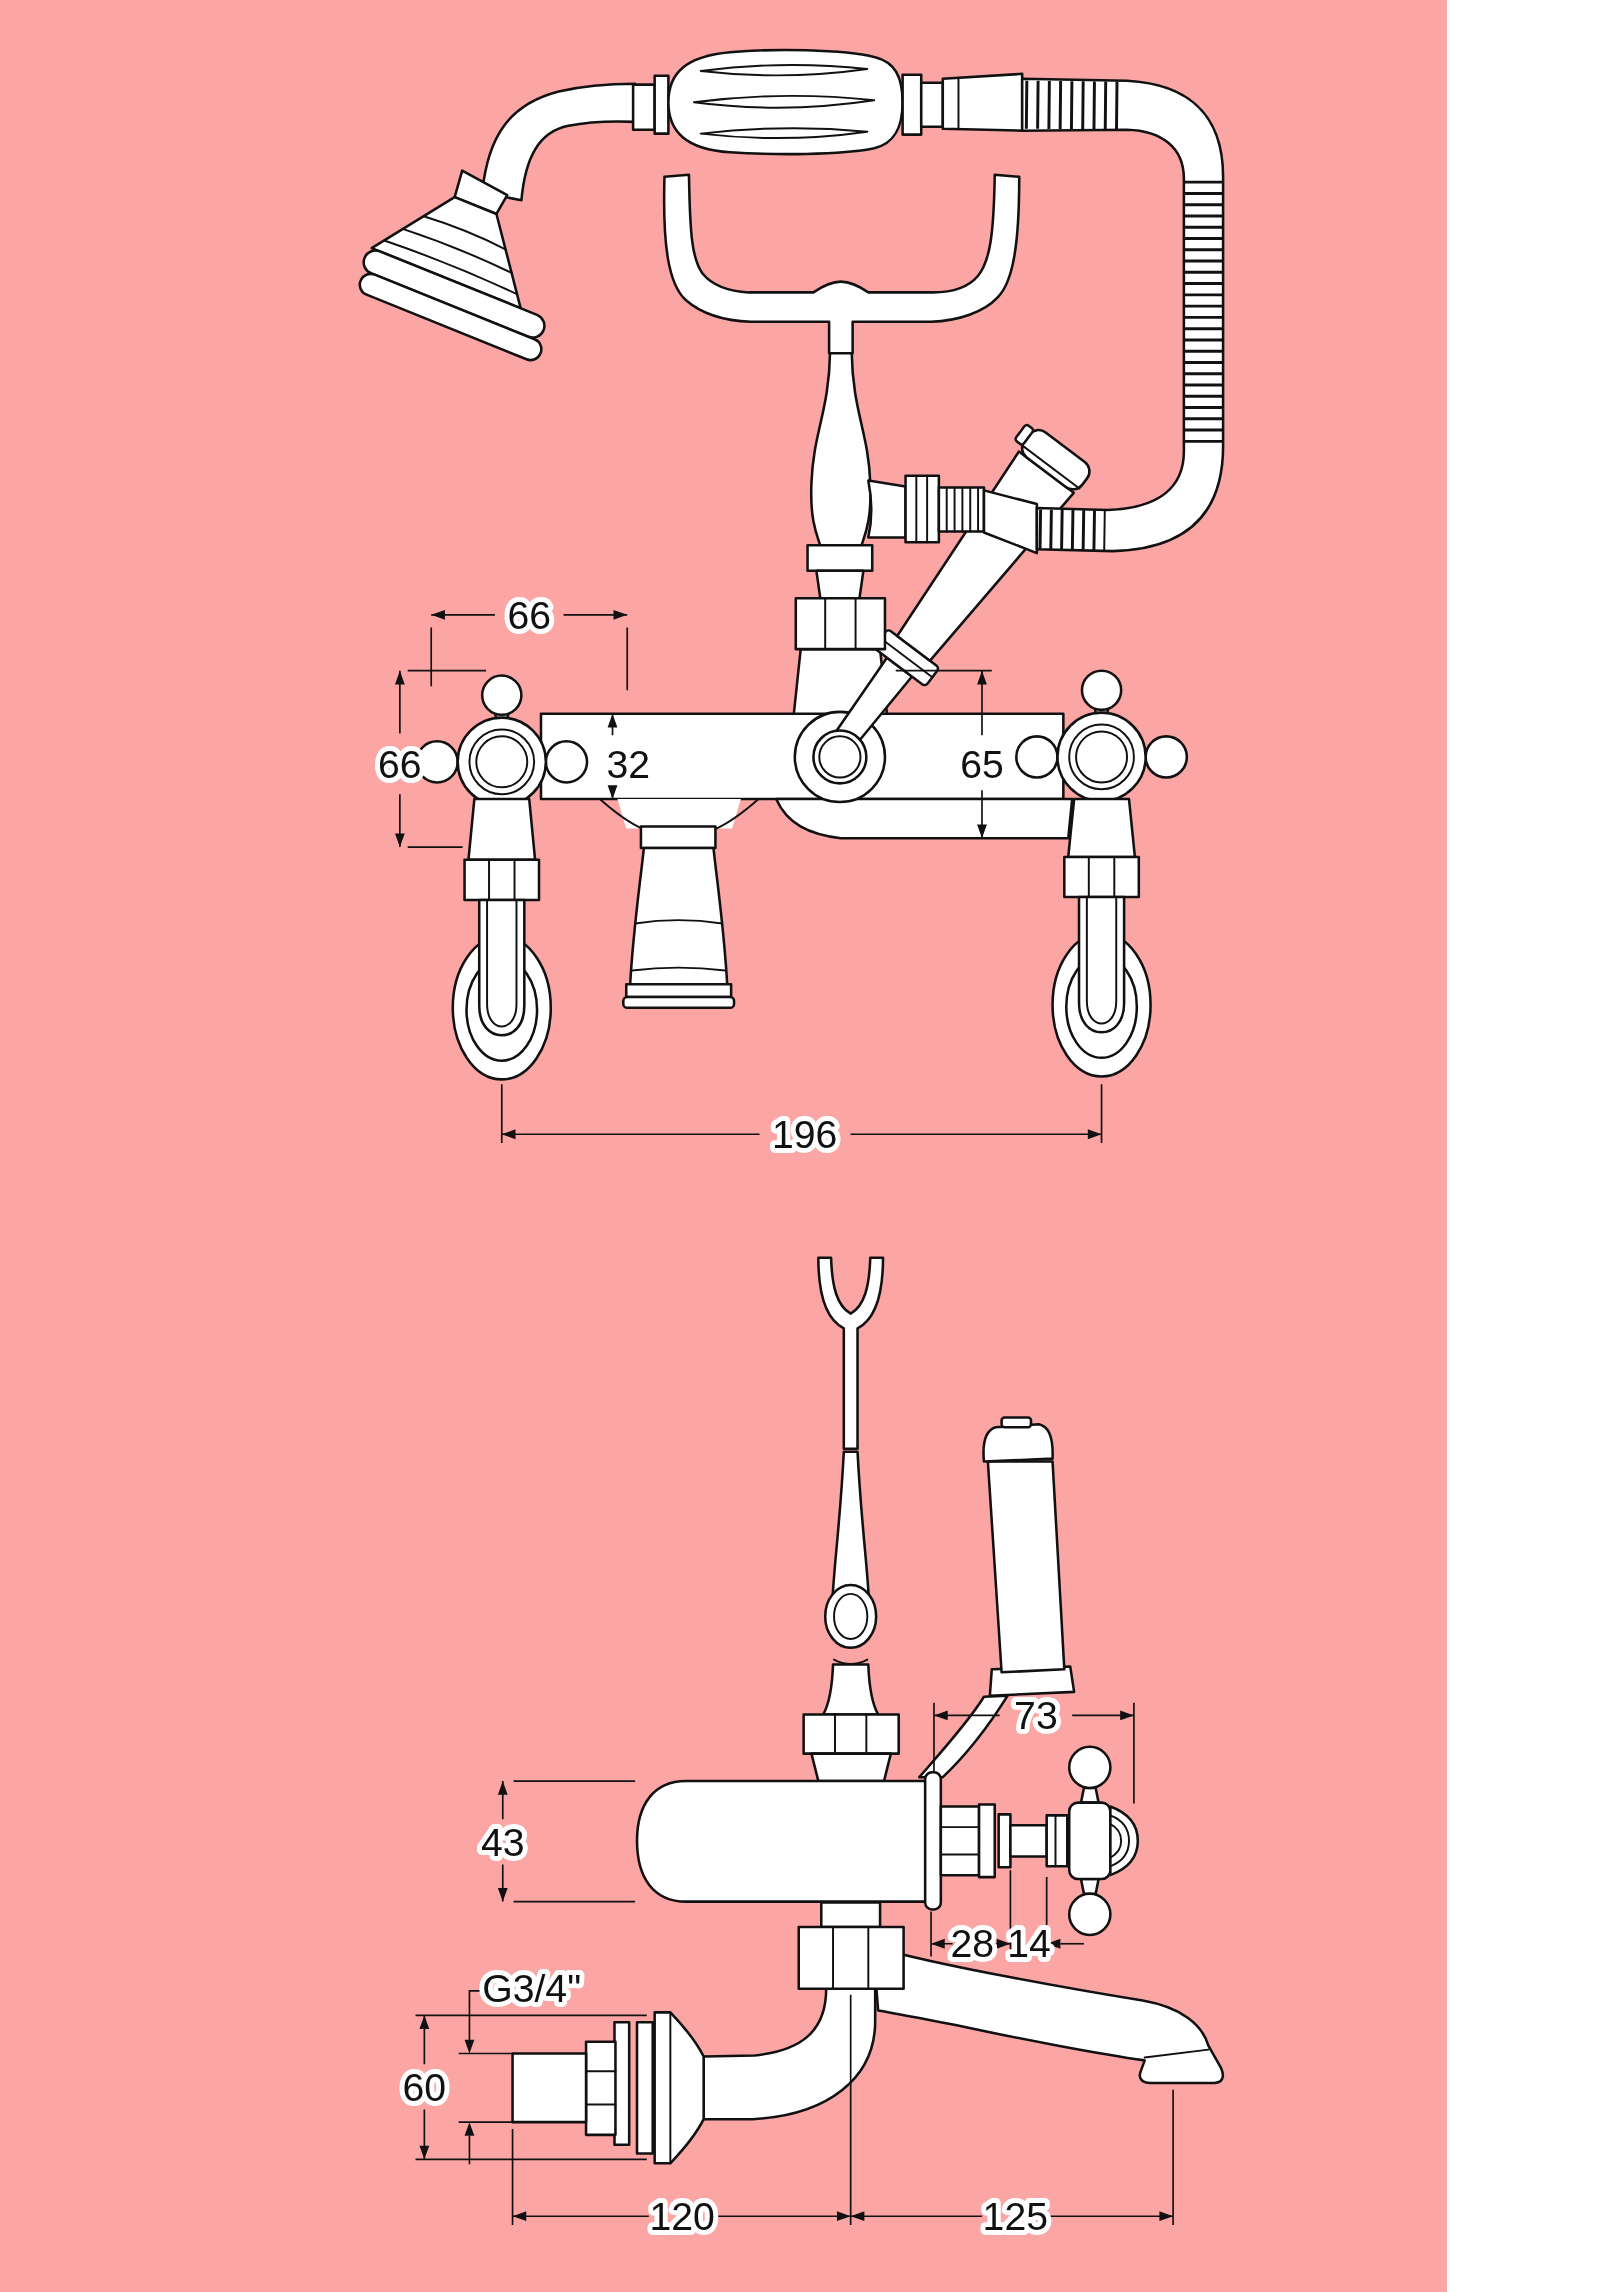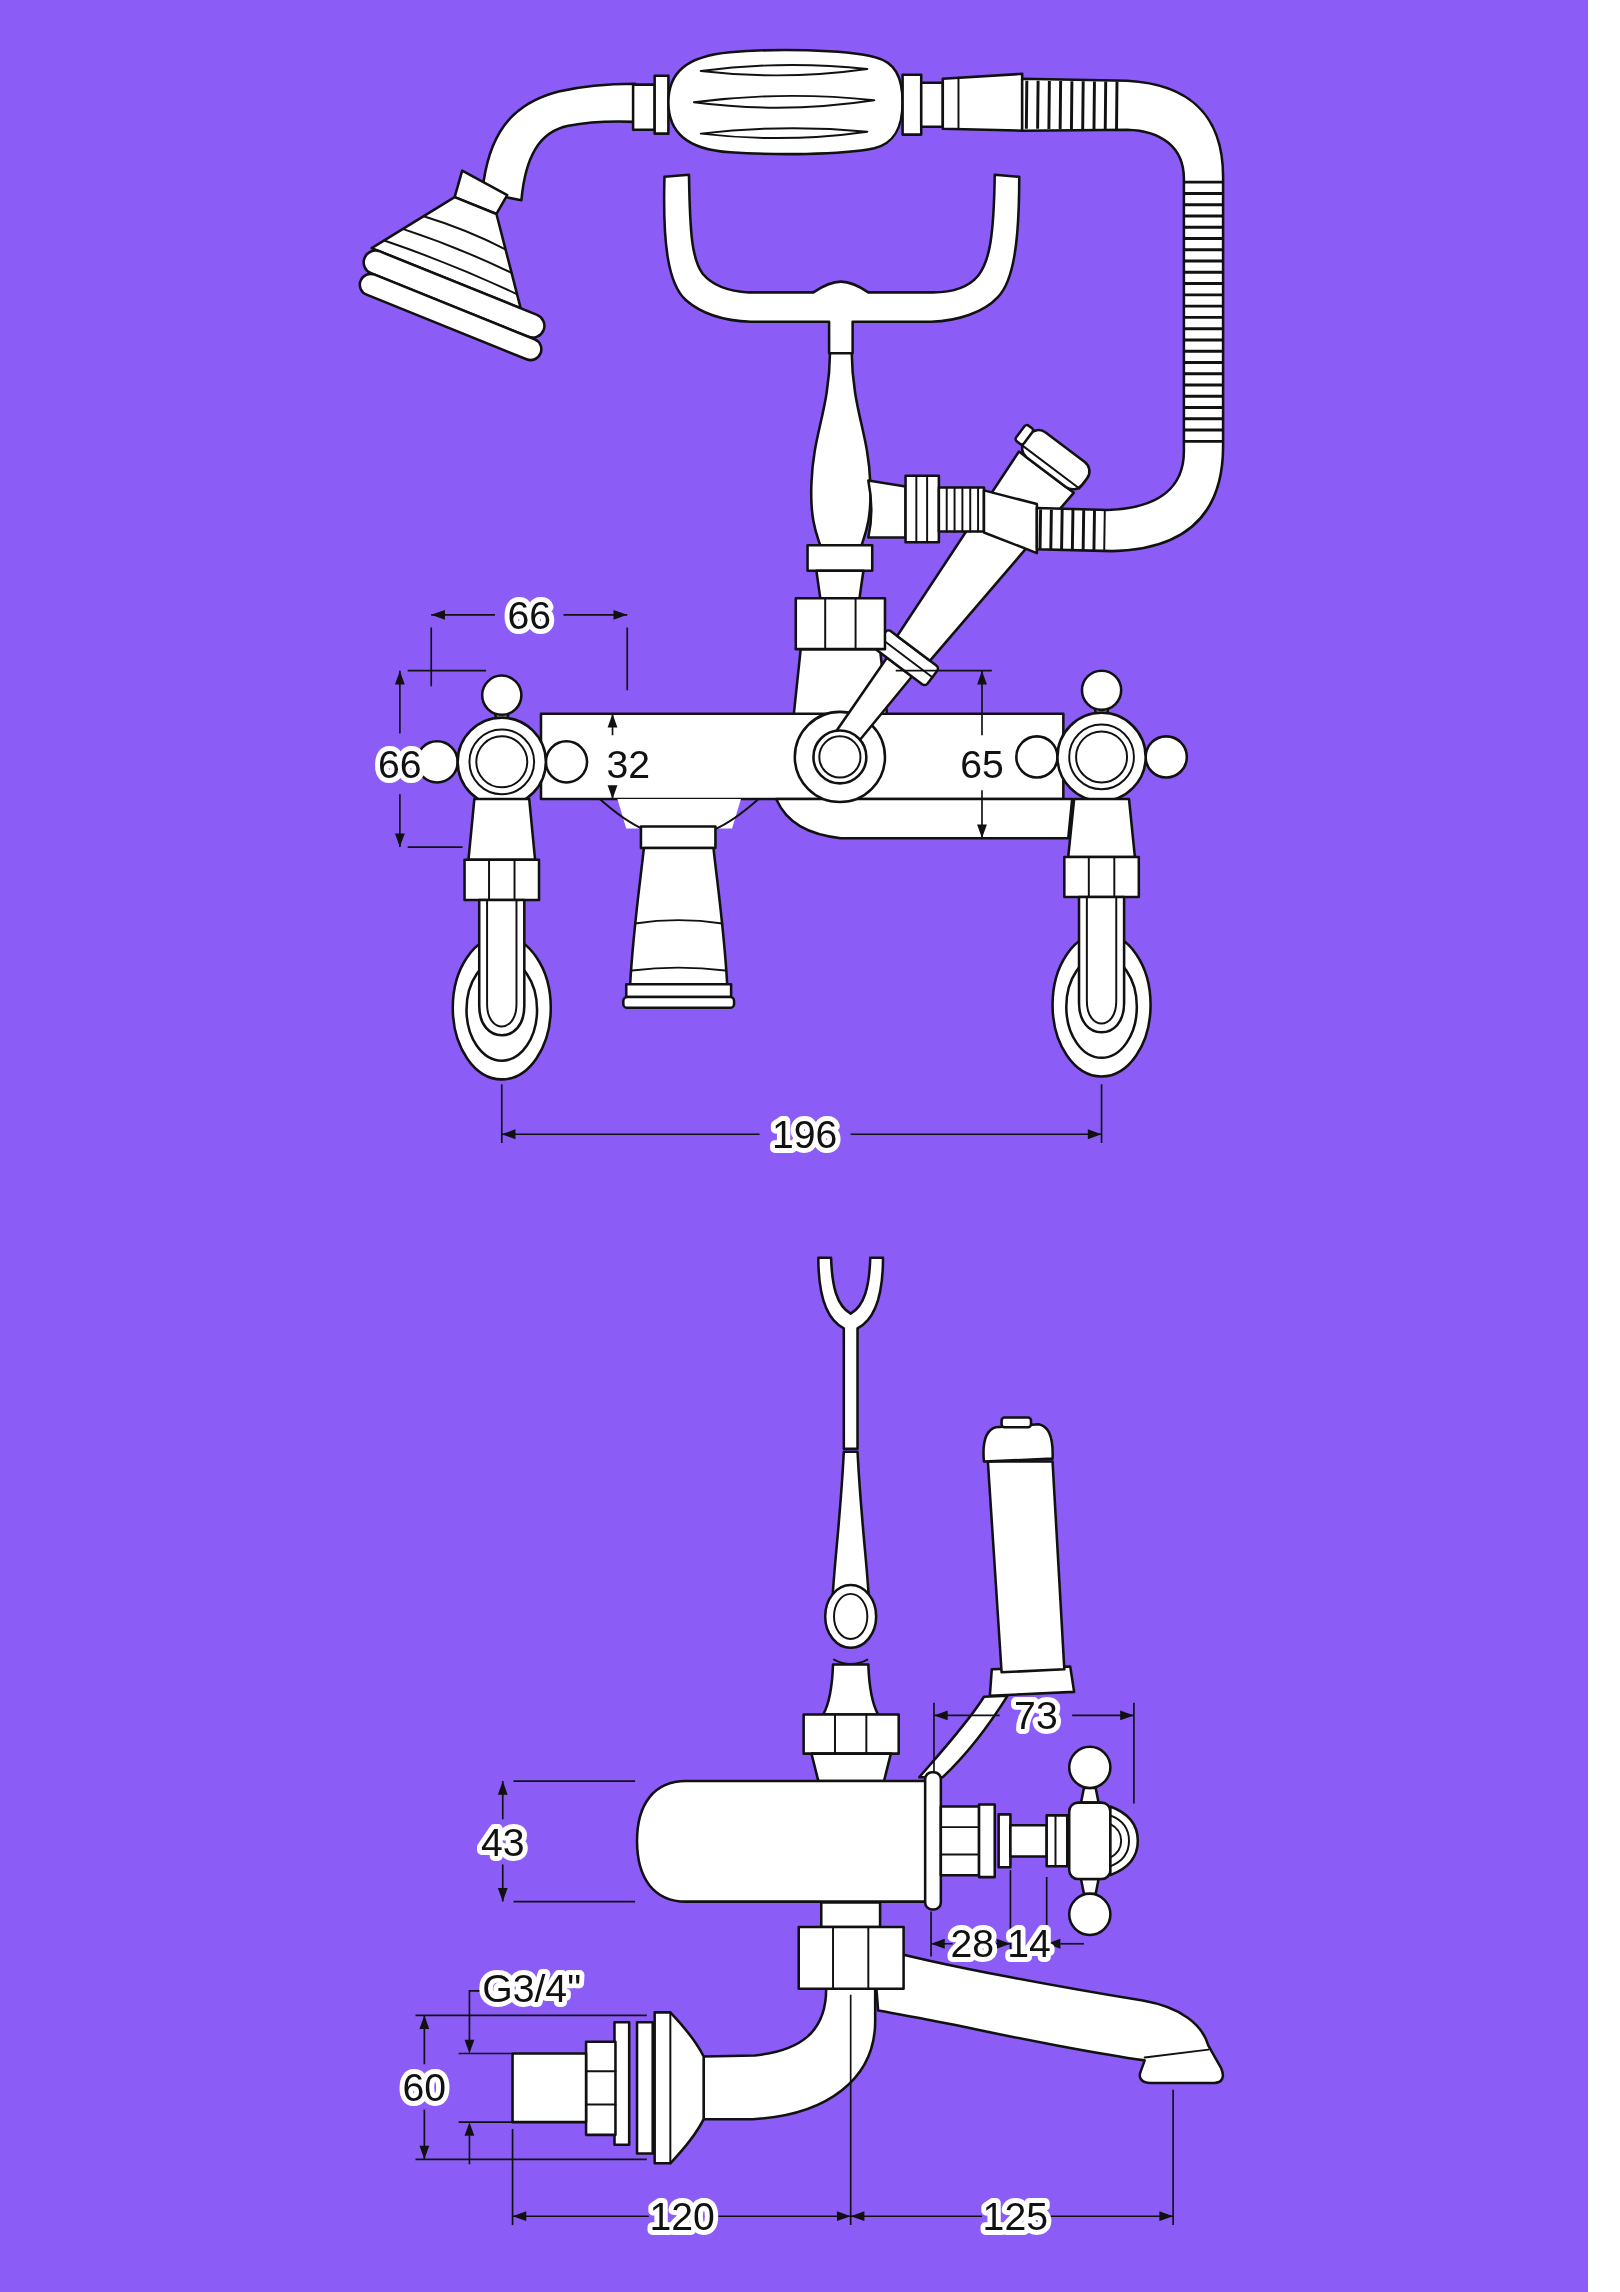--- a/index.html
+++ b/index.html
@@ -1,16 +1,16 @@
 <!DOCTYPE html>
 <html><head>
 <meta charset="utf-8">
 <style>
   html,body{margin:0;padding:0;background:#ffffff;}
-  .stage{width:1588px;height:2293px;position:relative;background:#8b5cf6;font-family:"Liberation Sans",sans-serif;text-decoration:underline;}
+  .stage{width:1447px;height:2293px;position:relative;background:#fca5a5;font-family:"Liberation Sans",sans-serif;text-decoration:underline;}
   svg{display:block;}
   .ln2{fill:none;stroke:#111;stroke-width:2;stroke-linejoin:round;stroke-linecap:round;}
   .wh{fill:#ffffff;stroke:#111;stroke-width:2.6;stroke-linejoin:round;}
   .whn{fill:#ffffff;stroke:none;}
   .dim{fill:none;stroke:#111;stroke-width:1.7;stroke-linecap:butt;}
   .arr{fill:#111;stroke:none;}
   .dimtext{font-family:"Liberation Sans",sans-serif;font-size:40px;fill:#111;text-anchor:middle;paint-order:stroke;stroke:#ffffff;stroke-width:10px;stroke-linejoin:round;}
   .dimtext.start{text-anchor:start;}
   .rib{fill:none;stroke:#111;stroke-linecap:butt;}
 </style>

